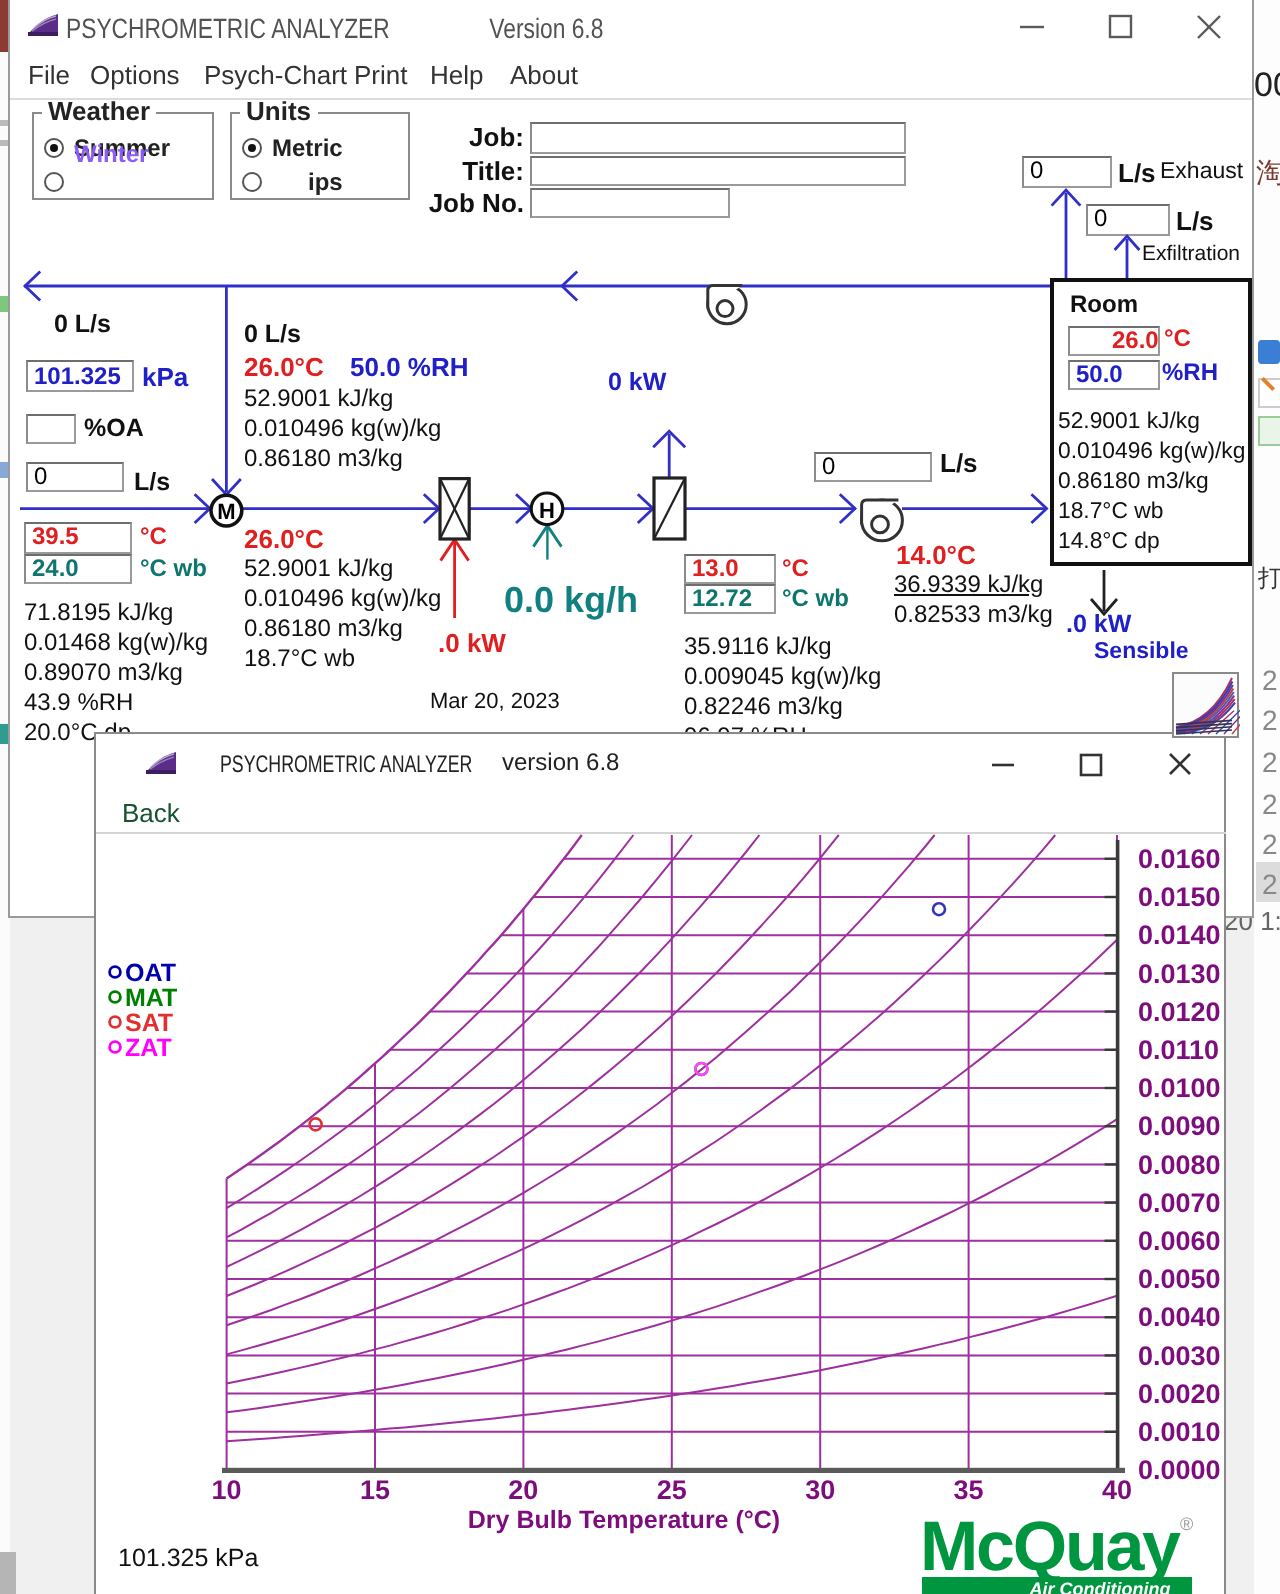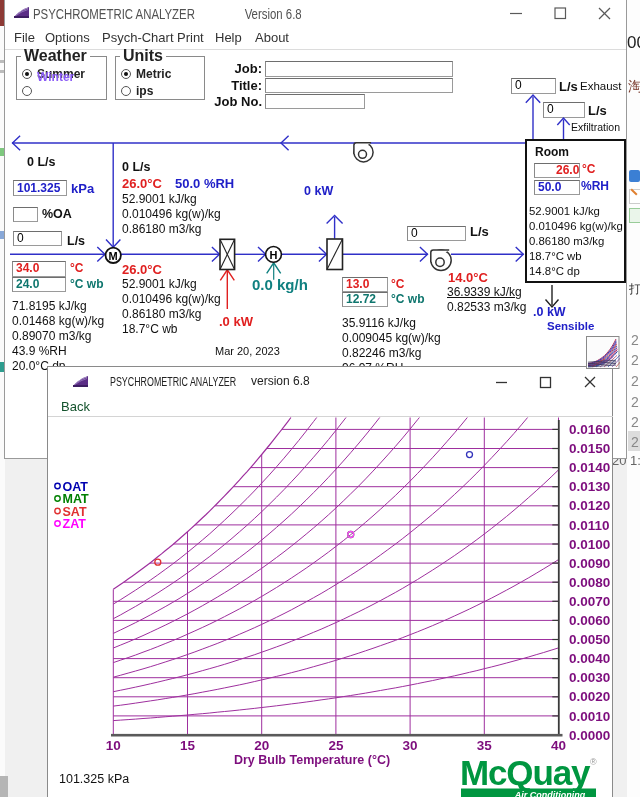--- a/index.html
+++ b/index.html
@@ -3,21 +3,21 @@
 html,body{margin:0;padding:0}
 body{width:640px;height:797px;position:relative;overflow:hidden;
  background:#f0f0f0;font-family:"Liberation Sans",sans-serif}
 .t{position:absolute;white-space:nowrap;font-size:12px;line-height:13px;color:#111}
 .b{font-weight:bold}
 .red{color:#e02020}.grn{color:#0f766e}.blu{color:#2020c8}.teal{color:#108080}
 .fb{position:absolute;background:#fff;border:1px solid #9a9a9a;border-top-color:#6e6e6e;
  border-left-color:#8a8a8a;box-sizing:border-box;font-size:12px;line-height:13px;
  display:flex;align-items:center;white-space:nowrap}
 .gb{position:absolute;border:1px solid #8a8a8a;box-sizing:border-box}
-.gl{position:absolute;background:#fff;padding:0 3px;font-size:16px;font-weight:bold;color:#222;line-height:12px}
+.gl{position:absolute;background:#fff;padding:0 3px;font-size:13px;font-weight:bold;color:#222;line-height:12px}
 .radio{position:absolute;width:10px;height:10px;border:1px solid #555;border-radius:50%;
  background:#fff;box-sizing:border-box}
 .radio.sel::after{content:"";position:absolute;left:2px;top:2px;width:4px;height:4px;
  border-radius:50%;background:#111}
 .mw{position:absolute;left:4px;top:0;width:623px;height:459px;background:#fff;
  border:1px solid #9a9a9a;border-top:none;box-sizing:border-box}
 .cw{position:absolute;left:47px;top:366px;width:566px;height:431px;background:#fff;
  border:1px solid #8a8a8a;border-bottom:none;box-sizing:border-box;z-index:5}
 .mi{position:absolute;font-size:13px;color:#333;line-height:14px}
 </style></head><body>
@@ -71,21 +71,21 @@
 <div class="gl" style="left:21px;top:50px">Weather</div>
 <div class="radio sel" style="left:22px;top:69px"></div>
 <div class="t b" style="left:37px;top:68px;color:#222">Summer</div>
 <div class="radio" style="left:22px;top:86px"></div>
 <div class="t b" style="left:37px;top:71px;color:#8b5cf6">Winter</div>
 <div class="gb" style="left:115px;top:56px;width:90px;height:44px"></div>
 <div class="gl" style="left:120px;top:50px">Units</div>
 <div class="radio sel" style="left:121px;top:69px"></div>
 <div class="t b" style="left:136px;top:68px;color:#222">Metric</div>
 <div class="radio" style="left:121px;top:86px"></div>
-<div class="t b" style="left:136px;top:85px;color:#222">ips</div>
+<div class="t b" style="left:154px;top:85px;color:#222">ips</div>
 <div class="t b" style="left:190px;top:62px;font-size:13px;width:72px;text-align:right">Job:</div>
 <div class="t b" style="left:190px;top:78.5px;font-size:13px;width:72px;text-align:right">Title:</div>
 <div class="t b" style="left:190px;top:94.5px;font-size:13px;width:72px;text-align:right">Job No.</div>
 <div class="fb" style="left:265px;top:61px;width:188px;height:15.5px;padding-left:3px"></div>
 <div class="fb" style="left:265px;top:77.5px;width:188px;height:15.5px;padding-left:3px"></div>
 <div class="fb" style="left:265px;top:94px;width:100px;height:14.5px;padding-left:3px"></div>
 <div class="fb" style="left:511px;top:77.5px;width:45px;height:16px;padding-left:3px">
     <span class="">0</span>
   </div>
 <div class="t b" style="left:559px;top:79.5px;font-size:13px">L/s</div>
@@ -100,21 +100,21 @@
     <span class="b blu">101.325</span>
   </div>
 <div class="t b blu" style="left:71px;top:182px;font-size:13px">kPa</div>
 <div class="fb" style="left:13px;top:207px;width:25px;height:15px;padding-left:3px"></div>
 <div class="t b" style="left:42px;top:208px;font-size:12.5px">%OA</div>
 <div class="fb" style="left:13px;top:231px;width:49px;height:15px;padding-left:3px">
     <span class="">0</span>
   </div>
 <div class="t b" style="left:67px;top:234.5px;font-size:12.5px">L/s</div>
 <div class="fb" style="left:12px;top:261px;width:54px;height:15.5px;padding-left:3px">
-    <span class="b red">34.0</span>
+    <span class="b red">39.5</span>
   </div>
 <div class="t b red" style="left:70px;top:262px;">°C</div>
 <div class="fb" style="left:12px;top:276.5px;width:54px;height:15.5px;padding-left:3px">
     <span class="b grn">24.0</span>
   </div>
 <div class="t b grn" style="left:70px;top:277.5px;">°C wb</div>
 <div class="t" style="left:12px;top:299.5px;text-align:center;">71.8195 kJ/kg</div>
 <div class="t" style="left:12px;top:314.5px;">0.01468 kg(w)/kg</div>
 <div class="t" style="left:12px;top:329.5px;">0.89070 m3/kg</div>
 <div class="t" style="left:12px;top:344.5px;">43.9 %RH</div>
@@ -125,21 +125,21 @@
 <div class="t" style="left:122px;top:192.5px;">52.9001 kJ/kg</div>
 <div class="t" style="left:122px;top:207.5px;">0.010496 kg(w)/kg</div>
 <div class="t" style="left:122px;top:222.5px;">0.86180 m3/kg</div>
 <div class="t b red" style="left:122px;top:262.5px;font-size:13px">26.0°C</div>
 <div class="t" style="left:122px;top:277.5px;">52.9001 kJ/kg</div>
 <div class="t" style="left:122px;top:292.5px;">0.010496 kg(w)/kg</div>
 <div class="t" style="left:122px;top:307.5px;">0.86180 m3/kg</div>
 <div class="t" style="left:122px;top:322.5px;">18.7°C wb</div>
 <div class="t b blu" style="left:304px;top:184.5px;font-size:12.5px">0 kW</div>
 <div class="t b red" style="left:219px;top:315px;font-size:13px">.0 kW</div>
-<div class="t b teal" style="left:252px;top:278px;font-size:15px">0.0 kg/h</div>
+<div class="t b teal" style="left:252px;top:294px;font-size:18px">0.0 kg/h</div>
 <div class="t" style="left:215px;top:344.5px;font-size:11px">Mar 20, 2023</div>
 <div class="fb" style="left:407px;top:225.5px;width:59px;height:15px;padding-left:3px">
     <span class="">0</span>
   </div>
 <div class="t b" style="left:470px;top:225px;font-size:13px">L/s</div>
 <div class="fb" style="left:342px;top:277px;width:46px;height:15px;padding-left:3px">
     <span class="b red">13.0</span>
   </div>
 <div class="t b red" style="left:391px;top:277.5px;">°C</div>
 <div class="fb" style="left:342px;top:292px;width:46px;height:15px;padding-left:3px">

